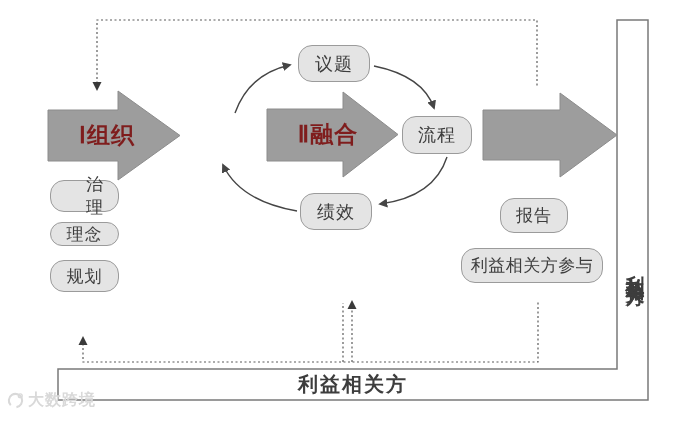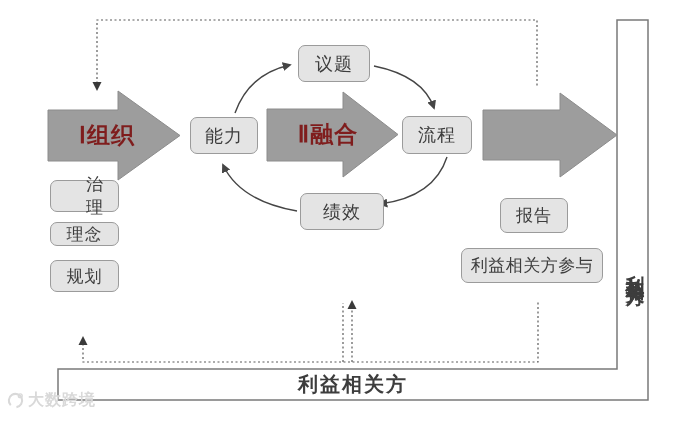--- a/index.html
+++ b/index.html
@@ -9,21 +9,21 @@
     background:#ffffff;
     font-family:"Liberation Sans", sans-serif;
     overflow:hidden;
   }
   .canvas svg.layer{position:absolute;left:0;top:0;}
   .node{
     position:absolute;
     display:flex;align-items:center;justify-content:center;
     background:#e4e4e4;
     border:1.3px solid #9b9b9b;
-    border-radius:7px;
+    border-radius:14px;
     font-size:18px;color:#3d3d3d;font-weight:500;
     letter-spacing:1px;
     box-sizing:border-box;
     z-index:3;
   }
   .node.small{font-size:17px;}
   .stage-label{
     position:absolute;
     display:flex;align-items:center;justify-content:center;
     font-size:23px;color:#7f1d1d;font-weight:600;
@@ -80,24 +80,23 @@
 
     <path d="M 235 113 Q 249 74 290 65" fill="none" stroke="#454545" stroke-width="1.4" marker-end="url(#arr)"></path>
     <path d="M 374 66 Q 423 76 434 108" fill="none" stroke="#454545" stroke-width="1.4" marker-end="url(#arr)"></path>
     <path d="M 447 157 Q 434 197 380 204" fill="none" stroke="#454545" stroke-width="1.4" marker-end="url(#arr)"></path>
     <path d="M 297 211 Q 240 201 223 165" fill="none" stroke="#454545" stroke-width="1.4" marker-end="url(#arr)"></path>
   </svg>
 
   <div class="stage-label" style="left:48px;top:110px;width:118px;height:51px;">Ⅰ组织</div>
   <div class="stage-label" style="left:267px;top:108px;width:122px;height:53px;">Ⅱ融合</div>
 
-  <div class="node" style="left:190px;top:117px;width:68px;height:37px;">能力</div>
   <div class="node" style="left:298px;top:45px;width:72px;height:37px;">议题</div>
   <div class="node" style="left:402px;top:116px;width:70px;height:38px;">流程</div>
-  <div class="node" style="left:300px;top:193px;width:84px;height:37px;">绩效</div>
+  <div class="node" style="left:300px;top:193px;width:72px;height:37px;">绩效</div>
 
   <div class="node small" style="left:50px;top:180px;width:69px;height:32px;padding-left:35px;">治理</div>
   <div class="node small" style="left:50px;top:222px;width:69px;height:24px;">理念</div>
   <div class="node small" style="left:50px;top:260px;width:69px;height:32px;">规划</div>
 
   <div class="node small" style="left:500px;top:198px;width:68px;height:35px;">报告</div>
   <div class="node small" style="left:461px;top:248px;width:142px;height:35px;letter-spacing:0.5px;">利益相关方参与</div>
 
   <div class="band-bottom-text">利益相关方</div>
   <div class="band-right-text">利益相关方</div>

